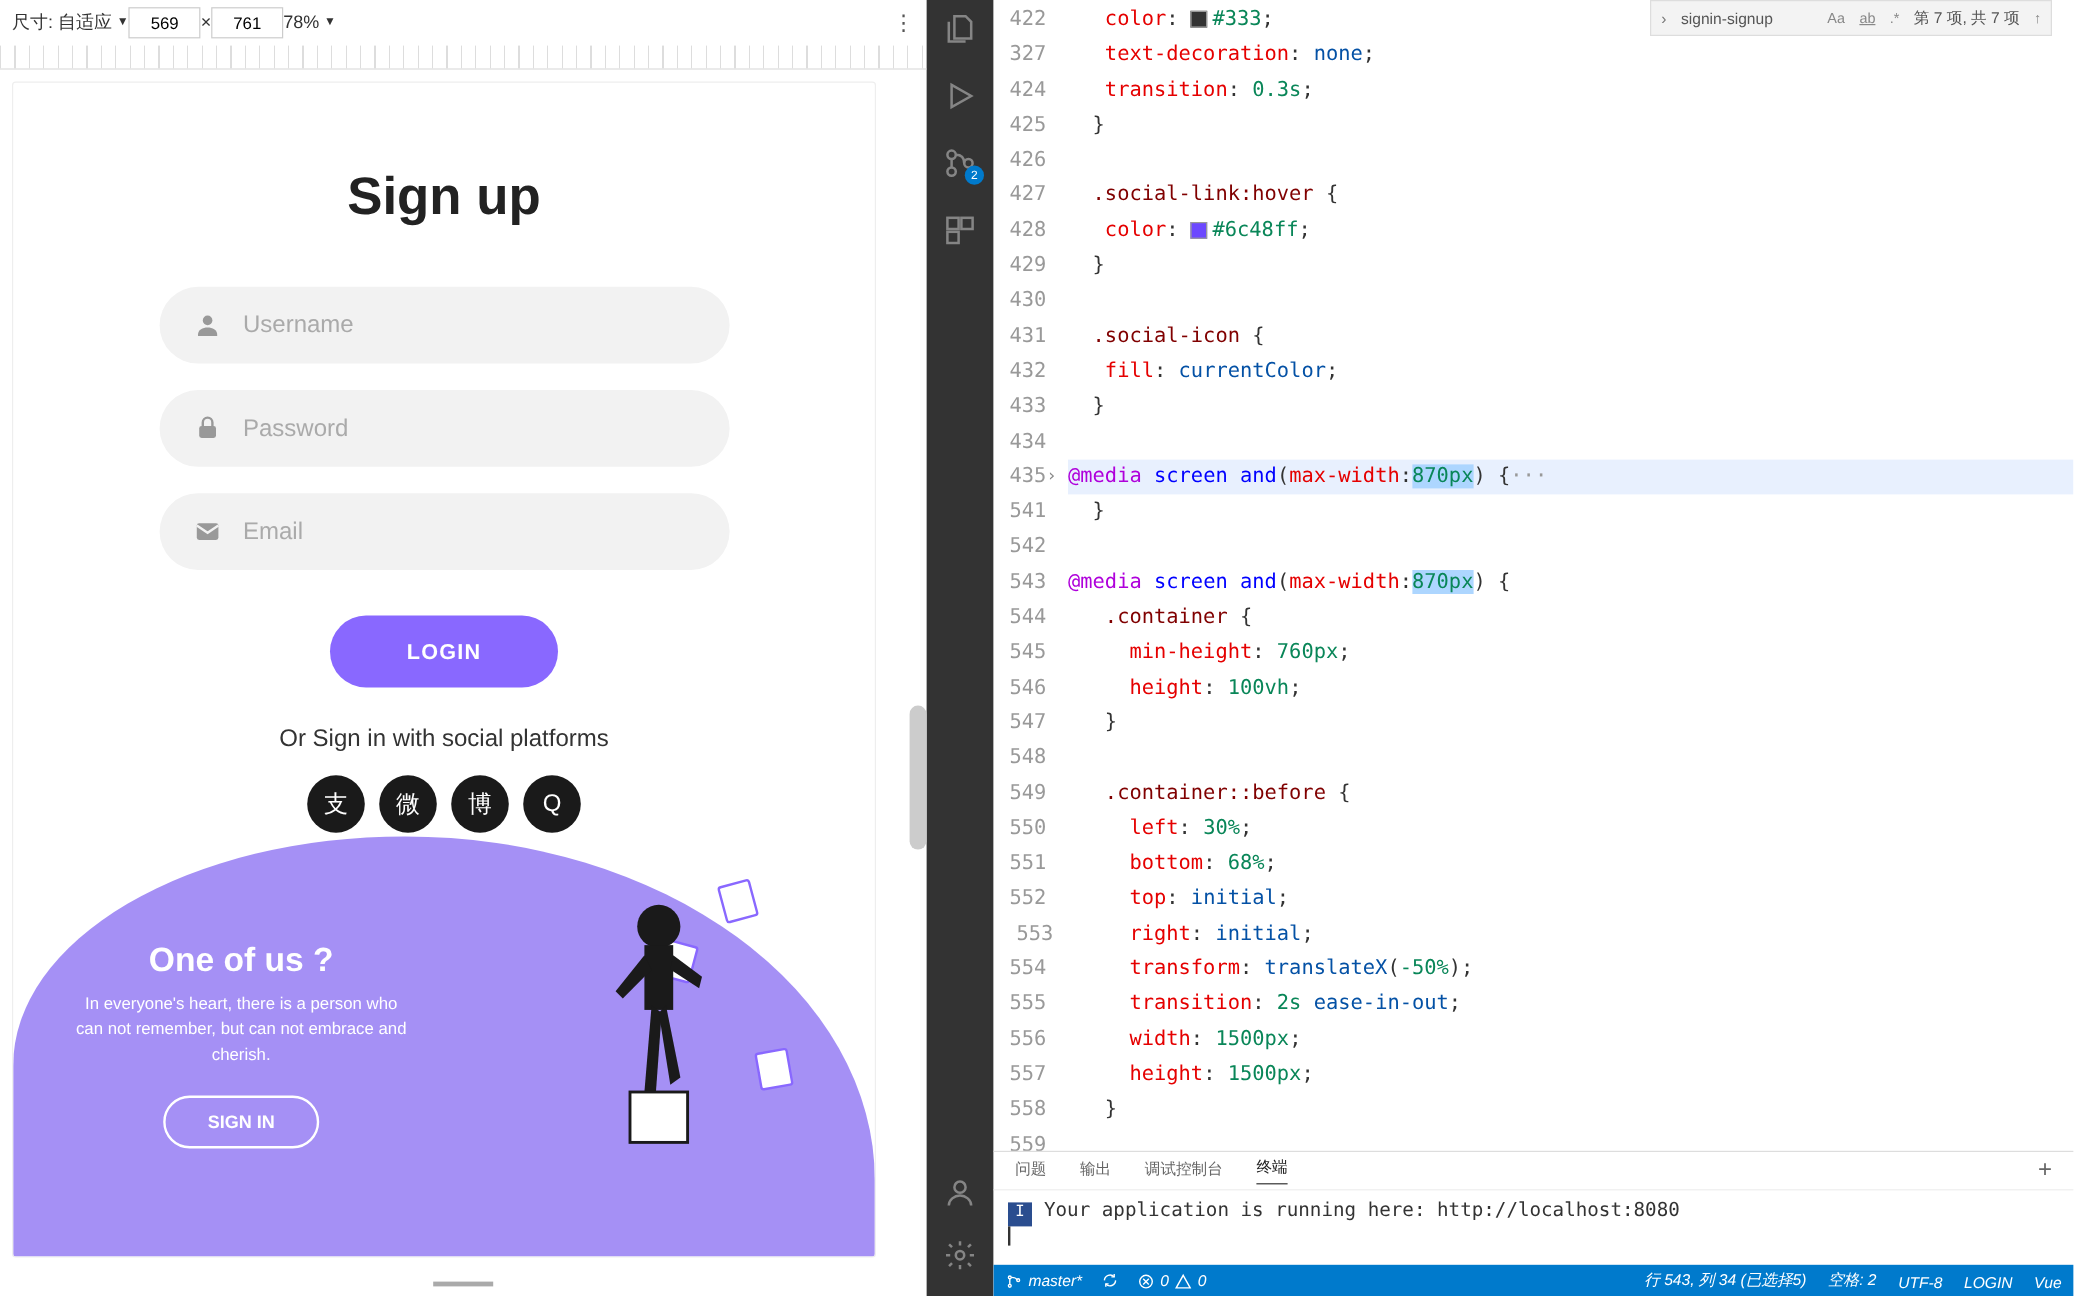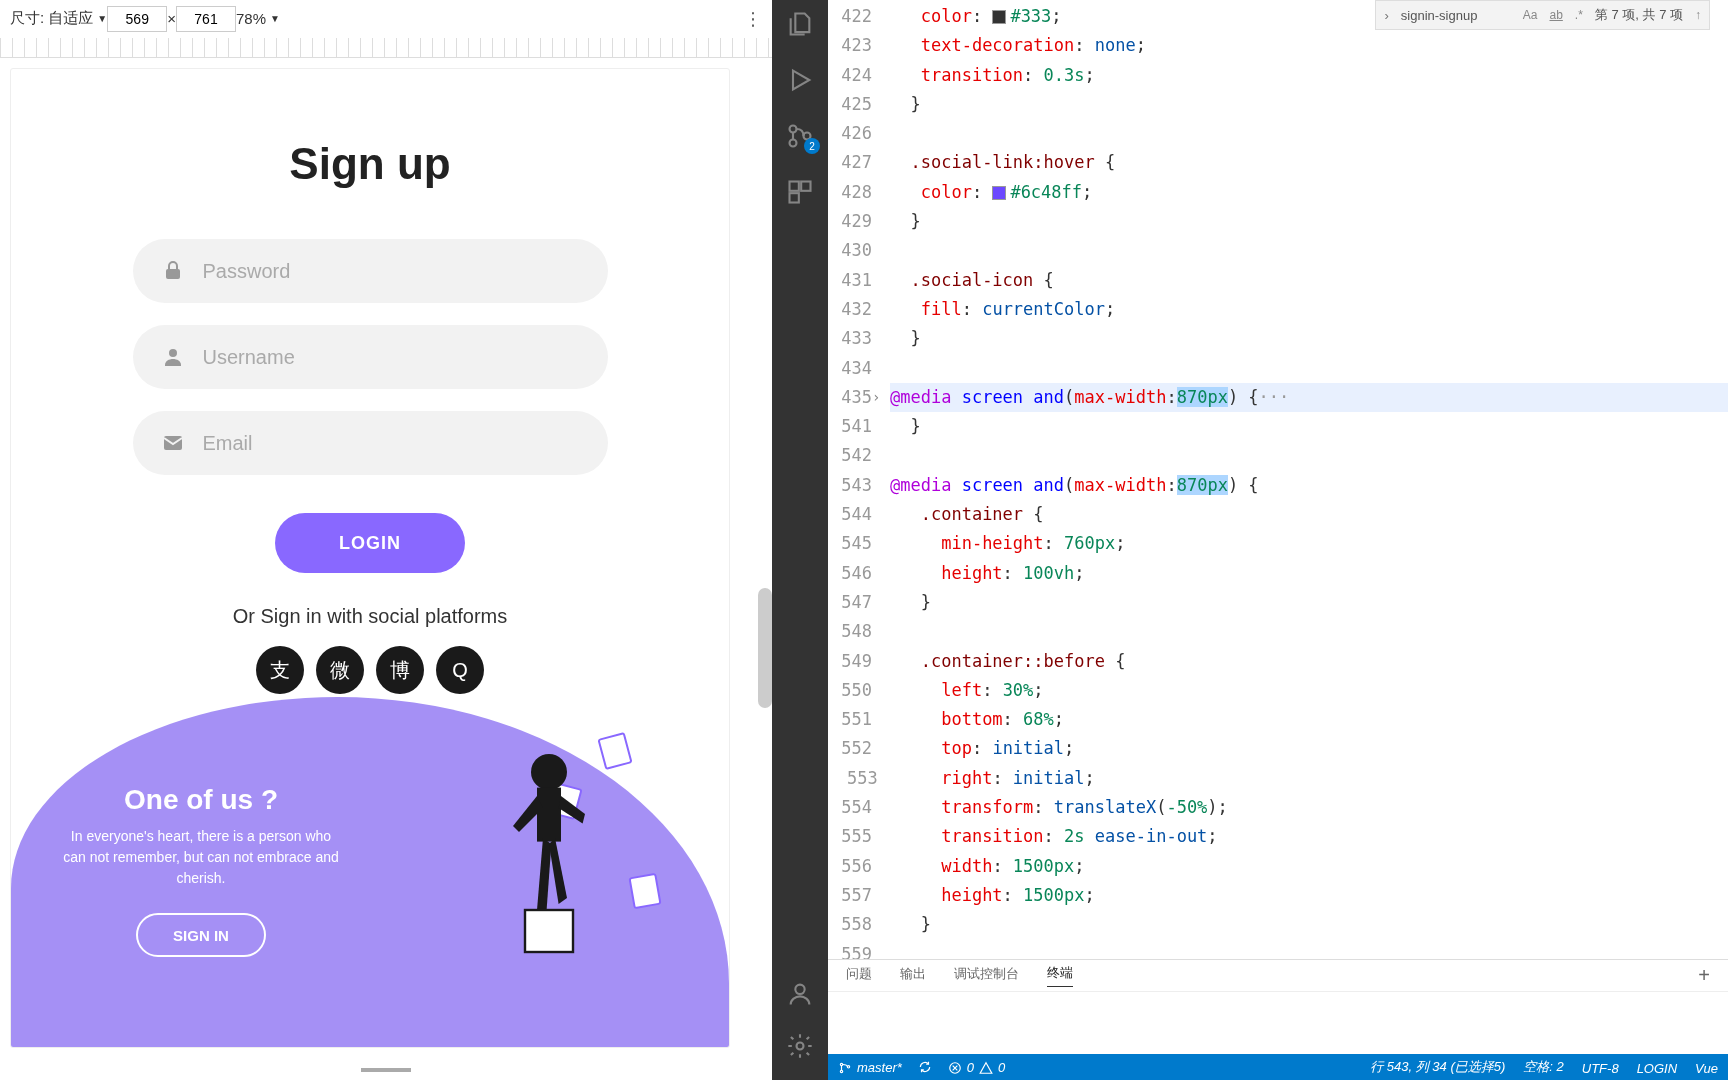--- a/index.html
+++ b/index.html
@@ -108,31 +108,31 @@
       </div>
       <div class="more-icon">⋮</div>
     </div>
     <div class="ruler"></div>
 
     <div class="preview-container">
       <div class="signup-card">
         <h1 class="signup-heading">Sign up</h1>
         <div class="input-group">
           <svg class="input-icon" viewBox="0 0 24 24" fill="currentColor">
+              <circle cx="12" cy="8" r="4"></circle>
+              <path d="M4 20c0-4 4-6 8-6s8 2 8 6v1H4z"></path>
+            </svg>
+          <span class="input-label">Username</span>
+        </div>
+        <div class="input-group">
+          <svg class="input-icon" viewBox="0 0 24 24" fill="currentColor">
               <rect x="5" y="10" width="14" height="10" rx="2"></rect>
               <path d="M8 10V7a4 4 0 0 1 8 0v3" fill="none" stroke="currentColor" stroke-width="2"></path>
             </svg>
           <span class="input-label">Password</span>
-        </div>
-        <div class="input-group">
-          <svg class="input-icon" viewBox="0 0 24 24" fill="currentColor">
-              <circle cx="12" cy="8" r="4"></circle>
-              <path d="M4 20c0-4 4-6 8-6s8 2 8 6v1H4z"></path>
-            </svg>
-          <span class="input-label">Username</span>
         </div>
         <div class="input-group">
           <svg class="input-icon" viewBox="0 0 24 24" fill="currentColor">
               <rect x="3" y="5" width="18" height="14" rx="2"></rect>
               <path d="M3 7l9 6 9-6" fill="none" stroke="#f2f2f2" stroke-width="2"></path>
             </svg>
           <span class="input-label">Email</span>
         </div>
         <button class="login-btn">LOGIN</button>
         <p class="social-text">Or Sign in with social platforms</p>
@@ -208,21 +208,21 @@
       <span class="search-tool">Aa</span>
       <span class="search-tool" style="text-decoration: underline">ab</span>
       <span class="search-tool">.*</span>
       <span>第 7 项, 共 7 项</span>
       <span class="search-tool">↑</span>
     </div>
 
     <div class="code-area">
       <div class="gutter" id="gutter">
           <div style="height: 29.3px;">422</div>
-          <div style="height: 29.3px;">423</div>
+          <div style="height: 29.3px;">327</div>
           <div style="height: 29.3px;">424</div>
           <div style="height: 29.3px;">425</div>
           <div style="height: 29.3px;">426</div>
           <div style="height: 29.3px;">427</div>
           <div style="height: 29.3px;">428</div>
           <div style="height: 29.3px;">429</div>
           <div style="height: 29.3px;">430</div>
           <div style="height: 29.3px;">431</div>
           <div style="height: 29.3px;">432</div>
           <div style="height: 29.3px;">433</div>
@@ -251,20 +251,24 @@
       <div class="code-lines" id="code-lines"><div class="code-line">   <span class="k-prop">color</span><span class="k-punc">: </span><span class="color-swatch" style="background:#333"></span><span class="k-num">#333</span><span class="k-punc">;</span></div><div class="code-line">   <span class="k-prop">text-decoration</span><span class="k-punc">: </span><span class="k-val">none</span><span class="k-punc">;</span></div><div class="code-line">   <span class="k-prop">transition</span><span class="k-punc">: </span><span class="k-num">0.3s</span><span class="k-punc">;</span></div><div class="code-line">  <span class="k-punc">}</span></div><div class="code-line"></div><div class="code-line">  <span class="k-sel">.social-link:hover</span><span class="k-punc"> {</span></div><div class="code-line">   <span class="k-prop">color</span><span class="k-punc">: </span><span class="color-swatch" style="background:#6c48ff"></span><span class="k-num">#6c48ff</span><span class="k-punc">;</span></div><div class="code-line">  <span class="k-punc">}</span></div><div class="code-line"></div><div class="code-line">  <span class="k-sel">.social-icon</span><span class="k-punc"> {</span></div><div class="code-line">   <span class="k-prop">fill</span><span class="k-punc">: </span><span class="k-val">currentColor</span><span class="k-punc">;</span></div><div class="code-line">  <span class="k-punc">}</span></div><div class="code-line"></div><div class="code-line line-highlight"><span class="fold-chevron">›</span><span class="k-at">@media</span><span class="k-punc"> </span><span class="k-media">screen</span><span class="k-punc"> </span><span class="k-media">and</span><span class="k-punc">(</span><span class="k-prop">max-width</span><span class="k-punc">:</span><span class="k-num sel-hl">870px</span><span class="k-punc">) {</span><span class="fold-ellipsis">···</span></div><div class="code-line">  <span class="k-punc">}</span></div><div class="code-line"></div><div class="code-line"><span class="k-at">@media</span><span class="k-punc"> </span><span class="k-media">screen</span><span class="k-punc"> </span><span class="k-media">and</span><span class="k-punc">(</span><span class="k-prop">max-width</span><span class="k-punc">:</span><span class="k-num sel-hl">870px</span><span class="k-punc">) {</span></div><div class="code-line">   <span class="k-sel">.container</span><span class="k-punc"> {</span></div><div class="code-line">     <span class="k-prop">min-height</span><span class="k-punc">: </span><span class="k-num">760px</span><span class="k-punc">;</span></div><div class="code-line">     <span class="k-prop">height</span><span class="k-punc">: </span><span class="k-num">100vh</span><span class="k-punc">;</span></div><div class="code-line">   <span class="k-punc">}</span></div><div class="code-line"></div><div class="code-line">   <span class="k-sel">.container::before</span><span class="k-punc"> {</span></div><div class="code-line">     <span class="k-prop">left</span><span class="k-punc">: </span><span class="k-num">30%</span><span class="k-punc">;</span></div><div class="code-line">     <span class="k-prop">bottom</span><span class="k-punc">: </span><span class="k-num">68%</span><span class="k-punc">;</span></div><div class="code-line">     <span class="k-prop">top</span><span class="k-punc">: </span><span class="k-val">initial</span><span class="k-punc">;</span></div><div class="code-line">     <span class="k-prop">right</span><span class="k-punc">: </span><span class="k-val">initial</span><span class="k-punc">;</span></div><div class="code-line">     <span class="k-prop">transform</span><span class="k-punc">: </span><span class="k-val">translateX</span><span class="k-punc">(</span><span class="k-num">-50%</span><span class="k-punc">);</span></div><div class="code-line">     <span class="k-prop">transition</span><span class="k-punc">: </span><span class="k-num">2s</span><span class="k-punc"> </span><span class="k-val">ease-in-out</span><span class="k-punc">;</span></div><div class="code-line">     <span class="k-prop">width</span><span class="k-punc">: </span><span class="k-num">1500px</span><span class="k-punc">;</span></div><div class="code-line">     <span class="k-prop">height</span><span class="k-punc">: </span><span class="k-num">1500px</span><span class="k-punc">;</span></div><div class="code-line">   <span class="k-punc">}</span></div><div class="code-line"></div></div>
     </div>
 
     <div class="terminal-panel">
       <div class="terminal-tabs">
         <span class="terminal-tab">问题</span>
         <span class="terminal-tab">输出</span>
         <span class="terminal-tab">调试控制台</span>
         <span class="terminal-tab active">终端</span>
         <span class="terminal-plus">+</span>
+      </div>
+      <div class="terminal-body">
+        <span class="terminal-badge">I</span><span>Your application is running here: http://localhost:8080</span>
+        <div><span class="terminal-cursor"></span></div>
       </div>
     </div>
 
     <div class="status-bar">
       <span class="status-item">
         <svg width="14" height="14" viewBox="0 0 24 24" fill="none" stroke="currentColor" stroke-width="2">
             <circle cx="6" cy="6" r="2"></circle>
             <circle cx="6" cy="18" r="2"></circle>
             <circle cx="18" cy="10" r="2"></circle>
             <path d="M6 8v8M8 6c5 0 8 1 8 4"></path>

